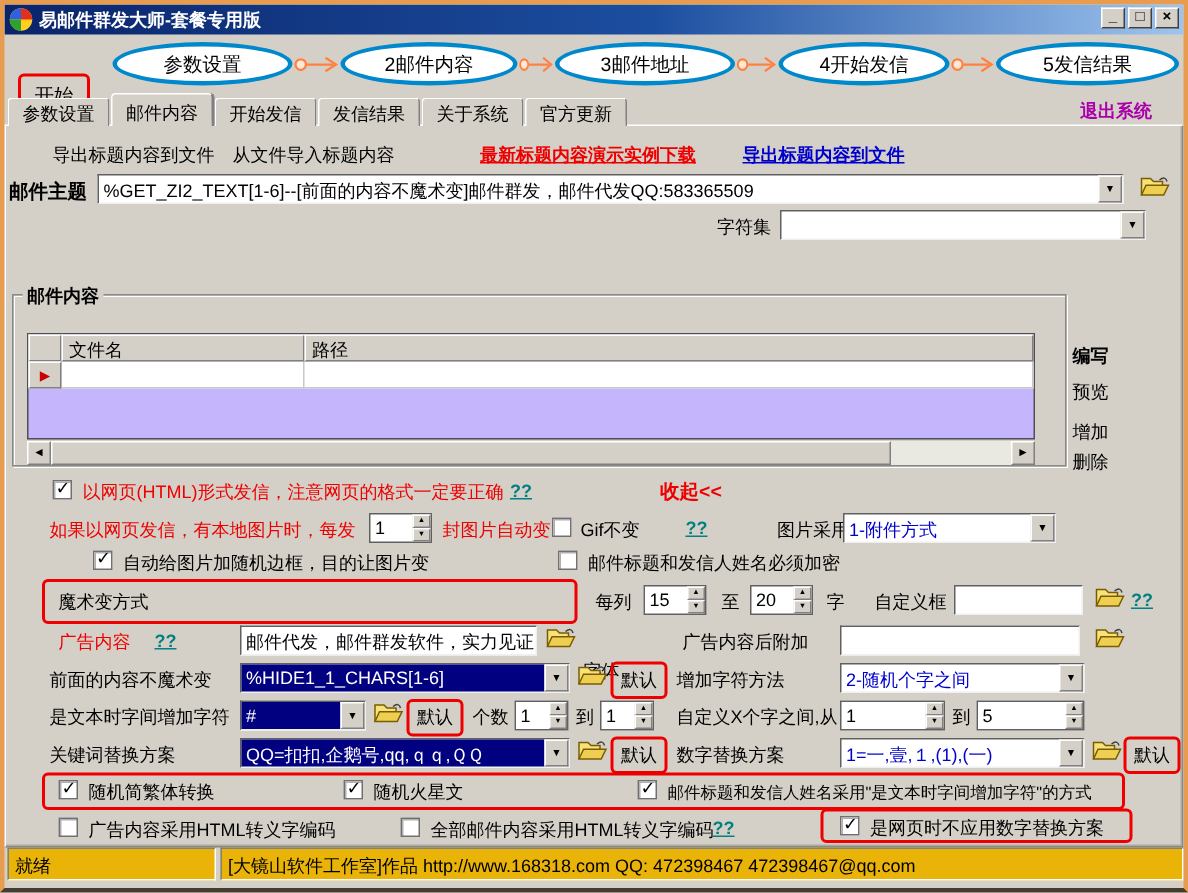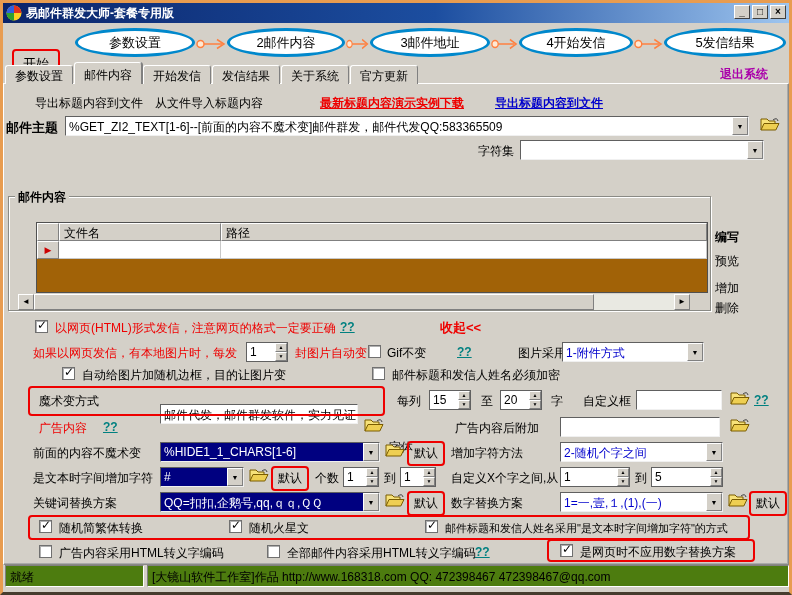--- a/index.html
+++ b/index.html
@@ -73,39 +73,39 @@
   .defbtn { position:absolute; font-size:12px; padding:2px 5px; border:2px solid var(--red);
     border-radius:4px; cursor:pointer; white-space:nowrap; z-index:5; background:transparent; }
   .linklbl { cursor:pointer; }
 
   
   .groupbox { position:absolute; left:5px; top:193px; width:703px; height:115px;
     border:1px solid #8a8a85; box-shadow:1px 1px 0 #fff inset, 1px 1px 0 #fff; }
   .legend { position:absolute; left:12px; top:186px; background:#d4d0c8; padding:0 3px;
     font-size:12px; font-weight:bold; }
   .tablewrap { position:absolute; left:15px; top:219px; width:672px; height:71px;
-    background:#a16207; border:1px solid #505050;margin-left:18px; }
+    background:#c4b5fd; border:1px solid #505050; }
   .thead { display:flex; height:18px; background:#d4d0c8; }
   .th { border:1px solid #808080; border-top-color:#fff; border-left-color:#fff;
     font-size:12px; padding:1px 4px 0; }
   .trow { display:flex; height:18px; background:#fff; }
   .td { border-right:1px solid #c8c8c8; border-bottom:1px solid #c8c8c8; }
   .rowind { background:#d4d0c8; border:1px solid #808080; border-top-color:#fff; border-left-color:#fff;
     display:flex; align-items:center; justify-content:center; }
   .rowind span { color:#cc0000; font-size:9px; }
   .hscroll { position:absolute; left:15px; top:291px; width:672px; height:16px; background:#e9e9e2;
     display:flex; }
   .sarrow { width:16px; height:16px; background:#d4d0c8; border:1px solid #808080; border-top-color:#fff;
     border-left-color:#fff; font-size:8px; line-height:14px; text-align:center; cursor:pointer; }
   .sthumb { width:560px; height:16px; background:#d4d0c8; border:1px solid #808080; border-top-color:#fff;
     border-left-color:#fff; cursor:pointer; }
   .sidebtn { position:absolute; left:712px; width:36px; font-size:12px; cursor:pointer; }
 
   
-  .status { position:absolute; top:562px; height:22px; background:#4d7c0f;
+  .status { position:absolute; top:562px; height:22px; background:#eab308;
     border:1px solid #808080; border-bottom-color:#fff; border-right-color:#fff;
     font-size:12px; padding:3px 4px 0; white-space:nowrap; overflow:hidden; }
 </style>
 </head>
 <body>
 
 <div class="win">
 
   <div class="titlebar">
     <span class="appicon"><svg width="16" height="16" viewBox="0 0 16 16">
@@ -261,21 +261,21 @@
   <div class="tinput" style="left:633px;top:387px;width:86px;"></div>
   <span class="folder" style="left:727px;top:388px;"><svg width="20" height="15" viewBox="0 0 20 15">
         <path d="M1 13 V2 h6 l2 2 h6 v3" fill="#f7e27a" stroke="#7a5c00" stroke-width="1"></path>
         <path d="M1 13 L4 6.5 H19 L15.8 13 Z" fill="#eecf52" stroke="#7a5c00" stroke-width="1"></path>
         <path d="M13 3 q4 -3 5 1" fill="none" stroke="#404040" stroke-width="1"></path>
       </svg></span>
   <span class="abs t12 tealtx" style="left:751px;top:390px;">??</span>
 
   <span class="abs t12 redtx" style="left:36px;top:417px;">广告内容</span>
   <span class="abs t12 tealtx" style="left:100px;top:417px;">??</span>
-  <div class="tinput" style="left:157px;top:401px;width:198px;">邮件代发，邮件群发软件，实力见证</div>
+  <div class="tinput" style="left:157px;top:414px;width:198px;">邮件代发，邮件群发软件，实力见证</div>
   <span class="folder" style="left:361px;top:415px;"><svg width="20" height="15" viewBox="0 0 20 15">
         <path d="M1 13 V2 h6 l2 2 h6 v3" fill="#f7e27a" stroke="#7a5c00" stroke-width="1"></path>
         <path d="M1 13 L4 6.5 H19 L15.8 13 Z" fill="#eecf52" stroke="#7a5c00" stroke-width="1"></path>
         <path d="M13 3 q4 -3 5 1" fill="none" stroke="#404040" stroke-width="1"></path>
       </svg></span>
   <span class="abs t12" style="left:386px;top:436px;">字体</span>
   <span class="abs t12" style="left:452px;top:417px;">广告内容后附加</span>
   <div class="tinput" style="left:557px;top:414px;width:160px;"></div>
   <span class="folder" style="left:727px;top:415px;"><svg width="20" height="15" viewBox="0 0 20 15">
         <path d="M1 13 V2 h6 l2 2 h6 v3" fill="#f7e27a" stroke="#7a5c00" stroke-width="1"></path>

